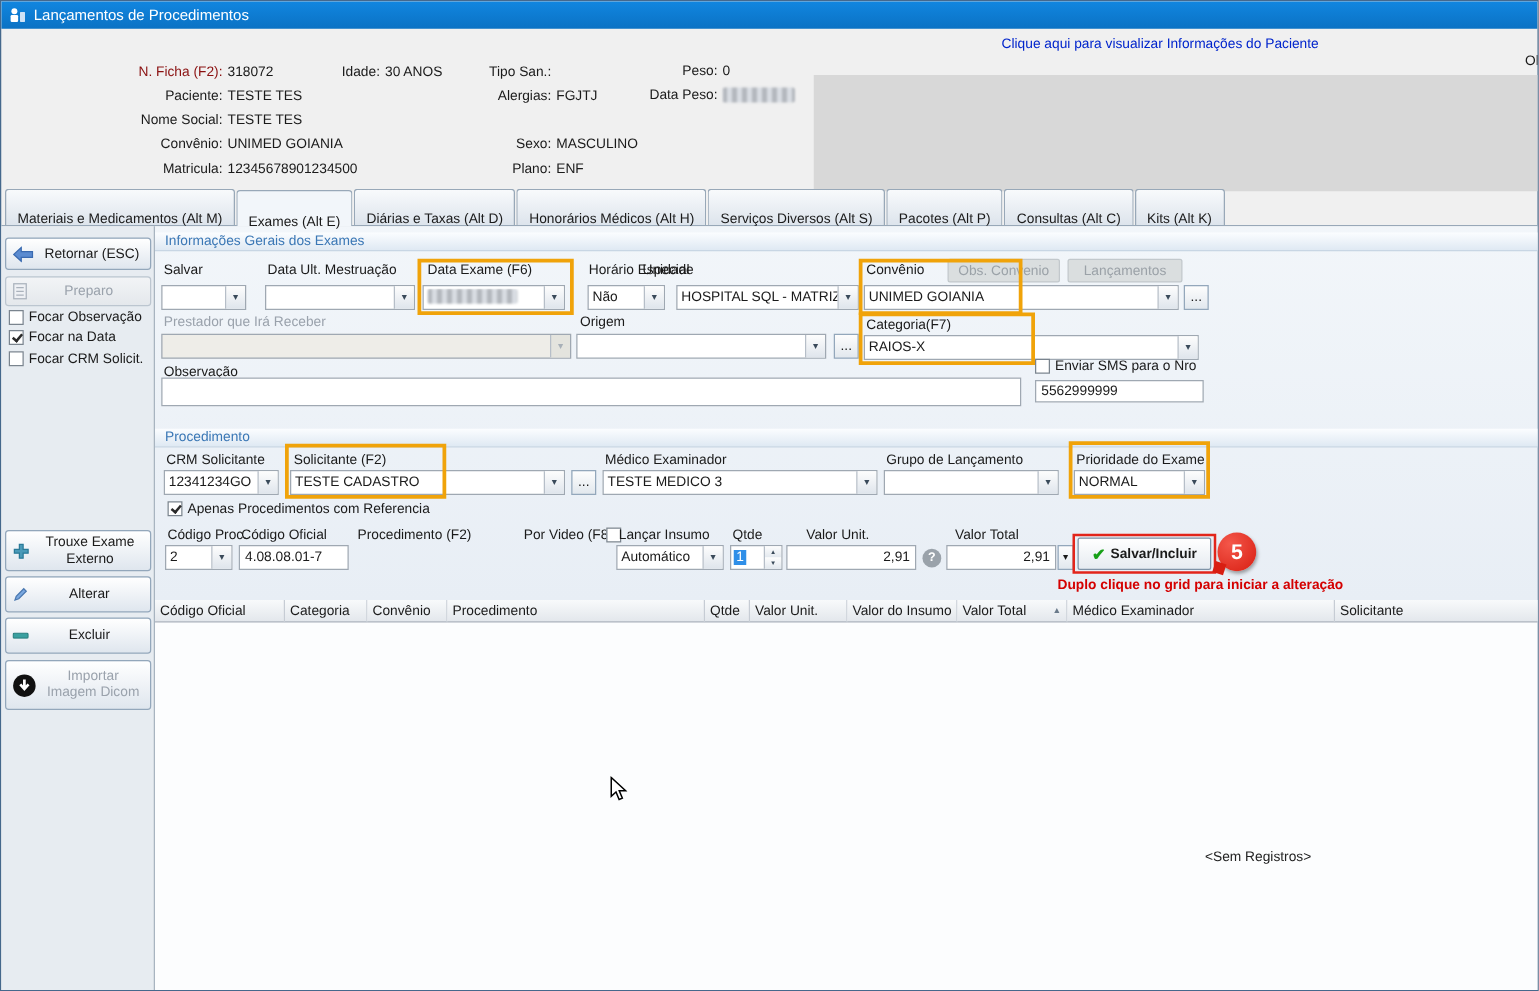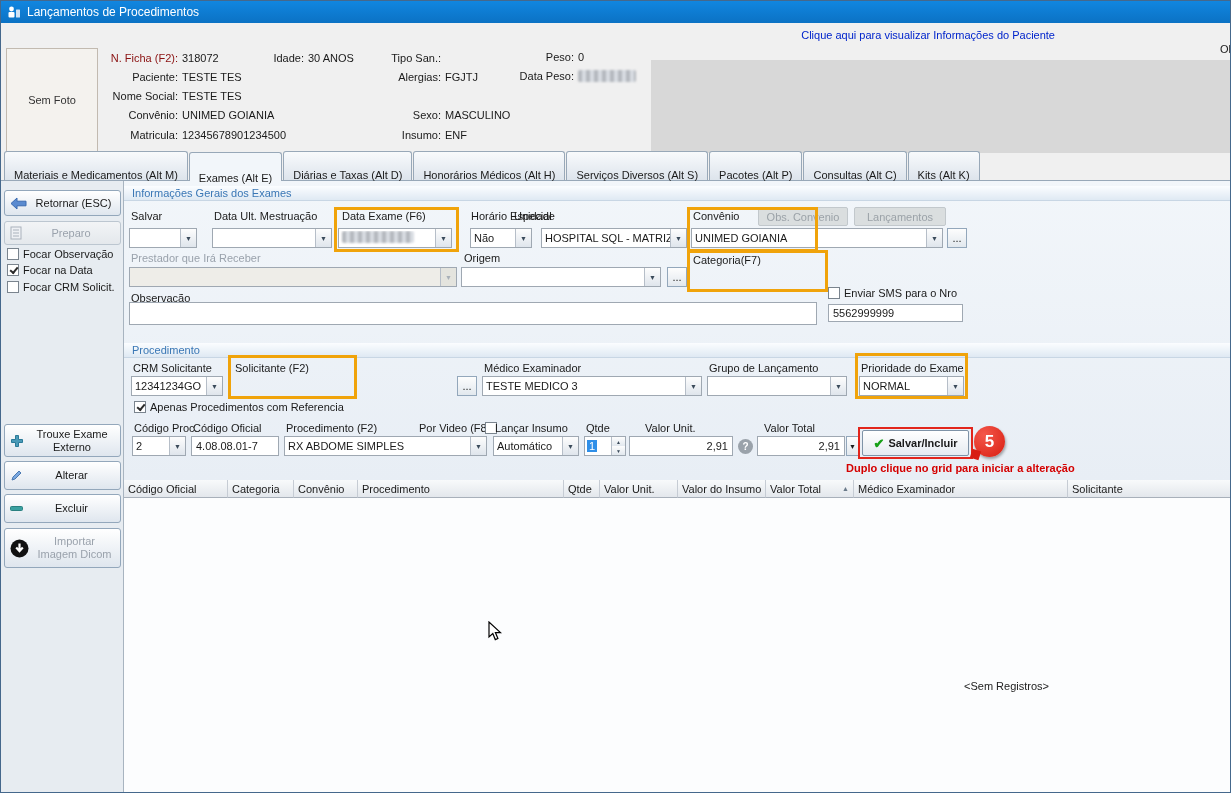--- a/index.html
+++ b/index.html
@@ -68,23 +68,20 @@
         <circle cx="4.5" cy="4" r="2.4" fill="#fff"></circle>
         <rect x="1.5" y="7" width="6" height="5.5" rx="1" fill="#fff"></rect>
         <rect x="9" y="4.5" width="4" height="8" rx="0.5" fill="#cfe2f5"></rect>
       </svg>
     <span>Lançamentos de Procedimentos</span>
   </div>
 
   <a class="plink">Clique aqui para visualizar Informações do Paciente</a>
   <span class="corner">Ol</span>
 
-  <div class="photo">
-      <span>Sem Foto</span>
-    </div>
 
   <span class="pl maroon" style="left:85px;top:51px;width:92px">N. Ficha (F2):</span>
   <span class="pv" style="left:181px;top:51px">318072</span>
   <span class="pl" style="left:85px;top:70px;width:92px">Paciente:</span>
   <span class="pv" style="left:181px;top:70px">TESTE TES</span>
   <span class="pl" style="left:85px;top:89px;width:92px">Nome Social:</span>
   <span class="pv" style="left:181px;top:89px">TESTE TES</span>
   <span class="pl" style="left:85px;top:108px;width:92px">Convênio:</span>
   <span class="pv" style="left:181px;top:108px">UNIMED GOIANIA</span>
   <span class="pl" style="left:85px;top:128px;width:92px">Matricula:</span>
@@ -92,21 +89,21 @@
 
   <span class="pl" style="left:248px;top:51px;width:55px">Idade:</span>
   <span class="pv" style="left:307px;top:51px">30 ANOS</span>
 
   <span class="pl" style="left:355px;top:51px;width:85px">Tipo San.:</span>
   <span class="pv" style="left:444px;top:51px"></span>
   <span class="pl" style="left:355px;top:70px;width:85px">Alergias:</span>
   <span class="pv" style="left:444px;top:70px">FGJTJ</span>
   <span class="pl" style="left:355px;top:108px;width:85px">Sexo:</span>
   <span class="pv" style="left:444px;top:108px">MASCULINO</span>
-  <span class="pl" style="left:355px;top:128px;width:85px">Insumo:</span>
+  <span class="pl" style="left:355px;top:128px;width:85px">Plano:</span>
   <span class="pv" style="left:444px;top:128px">ENF</span>
 
   <span class="pl" style="left:495px;top:50px;width:78px">Peso:</span>
   <span class="pv" style="left:577px;top:50px">0</span>
   <span class="pl" style="left:495px;top:69px;width:78px">Data Peso:</span>
   <span class="pv redact" style="left:577px;top:69px;width:58px;height:12px"></span>
 
   <div class="obsarea"></div>
 
   <div class="tabs">
@@ -225,40 +222,48 @@
 
   <div class="combo dis" style="left:128px;top:266px;width:328px">
       <span class="v"></span>
       <span class="a">▼</span>
     </div>
   <div class="combo" style="left:460px;top:266px;width:200px">
       <span class="v"></span>
       <span class="a">▼</span>
     </div>
   <div class="mini" style="left:666px;top:266px;width:20px">...</div>
+  <div class="combo" style="left:690px;top:267px;width:268px">
+      <span class="v">RAIOS-X</span>
+      <span class="a">▼</span>
+    </div>
 
   <span class="lbl" style="left:130px;top:291px">Observação</span>
   <div class="tbox" style="left:128px;top:301px;width:688px;height:23px"></div>
 
   <div class="scheck" style="left:827px;top:286px">
     <span class="cbx"></span>
     <span>Enviar SMS para o Nro</span>
   </div>
   <div class="tbox" style="left:827px;top:303px;width:135px;height:18px">5562999999</div>
 
   <div class="gh" style="top:342px">Procedimento</div>
 
   <span class="lbl" style="left:132px;top:361px">CRM Solicitante</span>
   <span class="lbl" style="left:234px;top:361px">Solicitante (F2)</span>
   <span class="lbl" style="left:483px;top:361px">Médico Examinador</span>
   <span class="lbl" style="left:708px;top:361px">Grupo de Lançamento</span>
   <span class="lbl" style="left:860px;top:361px">Prioridade do Exame</span>
 
   <div class="combo" style="left:130px;top:375px;width:92px">
       <span class="v">12341234GO</span>
+      <span class="a">▼</span>
+    </div>
+  <div class="combo" style="left:231px;top:375px;width:220px">
+      <span class="v">TESTE CADASTRO</span>
       <span class="a">▼</span>
     </div>
   <div class="mini" style="left:456px;top:375px;width:20px">...</div>
   <div class="combo" style="left:481px;top:375px;width:220px">
       <span class="v">TESTE MEDICO 3</span>
       <span class="a">▼</span>
     </div>
   <div class="combo" style="left:706px;top:375px;width:140px">
       <span class="v"></span>
       <span class="a">▼</span>
@@ -281,24 +286,20 @@
   <span class="lbl" style="left:494px;top:421px">Lançar Insumo</span>
   <span class="lbl" style="left:585px;top:421px">Qtde</span>
   <span class="lbl" style="left:644px;top:421px">Valor Unit.</span>
   <span class="lbl" style="left:763px;top:421px">Valor Total</span>
 
   <div class="combo" style="left:131px;top:435px;width:54px">
       <span class="v">2</span>
       <span class="a">▼</span>
     </div>
   <div class="tbox" style="left:190px;top:435px;width:88px">4.08.08.01-7</div>
-  <div class="combo" style="left:283px;top:435px;width:203px">
-      <span class="v">RX ABDOME SIMPLES</span>
-      <span class="a">▼</span>
-    </div>
   <div class="combo" style="left:492px;top:435px;width:86px">
       <span class="v">Automático</span>
       <span class="a">▼</span>
     </div>
   <div class="spinner" style="left:583px;top:435px;width:42px">
     <span class="v">
         <span class="sel">1</span>
       </span>
     <span class="btns">
         <span>▲</span>

